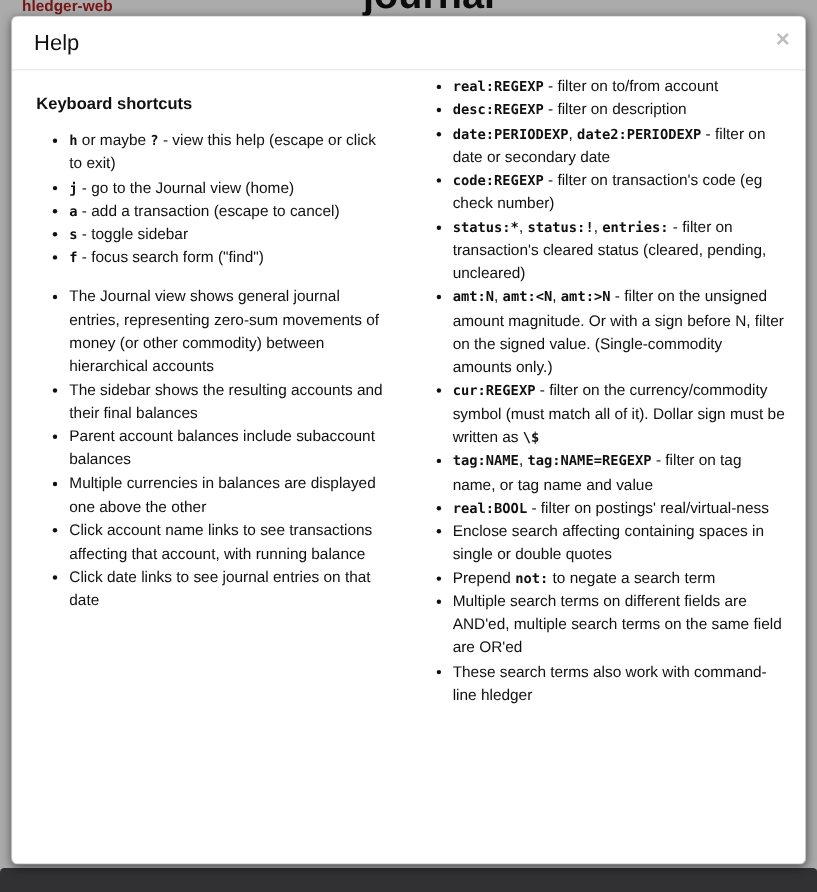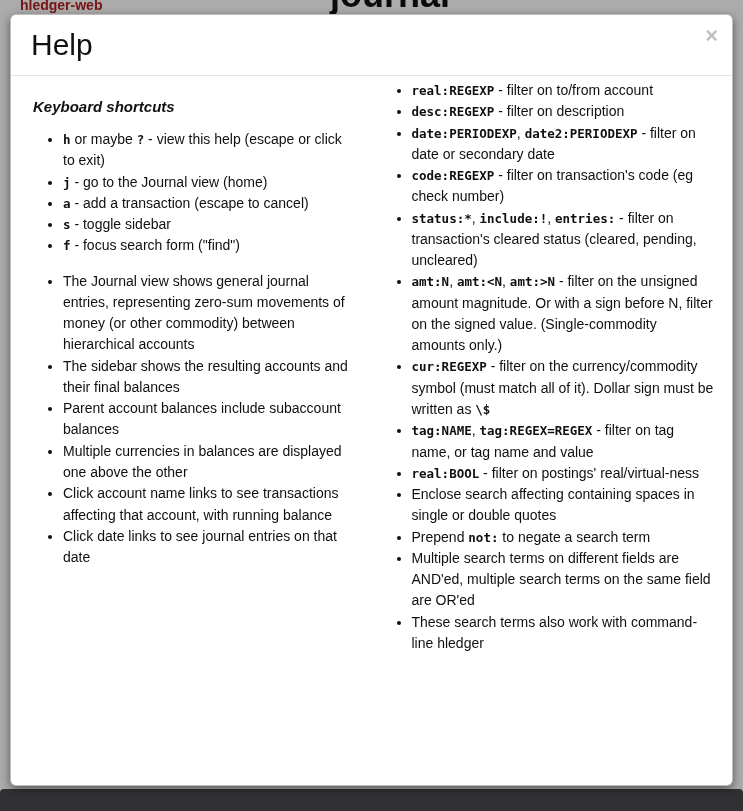--- a/index.html
+++ b/index.html
@@ -58,21 +58,21 @@
     box-sizing: border-box;
     overflow: hidden;
   }
   .modal-header {
     padding: 12px 16px 12px 20px;
     border-bottom: 1px solid #e5e5e5;
     position: relative;
   }
   .modal-title {
     margin: 0;
-    font-size: 30px;
+    font-size: 20px;
     font-weight: 500;
     color: #101010;
     line-height: 1.2;
   }
   .close-btn {
     position: absolute;
     top: 10px; right: 14px;
     background: none; border: none;
     font-size: 22px; font-weight: 700;
     color: #000; opacity: 0.25;
@@ -86,21 +86,20 @@
   }
   .col { width: 50%; box-sizing: border-box; }
   .col-left  { padding-right: 18px; }
   .col-right { padding-left: 8px; }
 
   .section-heading {
     font-size: 15px;
     font-weight: 700;
     color: #101010;
     margin: 18px 0 14px 0;
-    font-style: italic;
   }
   ul.help-list {
     margin: 0 0 14px 0;
     padding-left: 30px;
   }
   ul.help-list li {
     font-size: 14px;
     line-height: 1.52;
     color: #101010;
     margin: 0;
@@ -150,24 +149,24 @@
             <li>Click account name links to see transactions affecting that account, with running balance</li>
             <li>Click date links to see journal entries on that date</li>
           </ul>
       </div>
       <div class="col col-right">
         <ul class="help-list">
             <li><code>real:REGEXP</code> - filter on to/from account</li>
             <li><code>desc:REGEXP</code> - filter on description</li>
             <li><code>date:PERIODEXP</code>, <code>date2:PERIODEXP</code> - filter on date or secondary date</li>
             <li><code>code:REGEXP</code> - filter on transaction's code (eg check number)</li>
-            <li><code>status:*</code>, <code>include:!</code>, <code>entries:</code> - filter on transaction's cleared status (cleared, pending, uncleared)</li>
+            <li><code>status:*</code>, <code>status:!</code>, <code>entries:</code> - filter on transaction's cleared status (cleared, pending, uncleared)</li>
             <li><code>amt:N</code>, <code>amt:&lt;N</code>, <code>amt:&gt;N</code> - filter on the unsigned amount magnitude. Or with a sign before N, filter on the signed value. (Single-commodity amounts only.)</li>
             <li><code>cur:REGEXP</code> - filter on the currency/commodity symbol (must match all of it). Dollar sign must be written as <code>\$</code></li>
-            <li><code>tag:NAME</code>, <code>tag:REGEX=REGEX</code> - filter on tag name, or tag name and value</li>
+            <li><code>tag:NAME</code>, <code>tag:NAME=REGEXP</code> - filter on tag name, or tag name and value</li>
             <li><code>real:BOOL</code> - filter on postings' real/virtual-ness</li>
             <li>Enclose search affecting containing spaces in single or double quotes</li>
             <li>Prepend <code>not:</code> to negate a search term</li>
             <li>Multiple search terms on different fields are AND'ed, multiple search terms on the same field are OR'ed</li>
             <li>These search terms also work with command-line hledger</li>
           </ul>
       </div>
     </div>
   </div>
 

